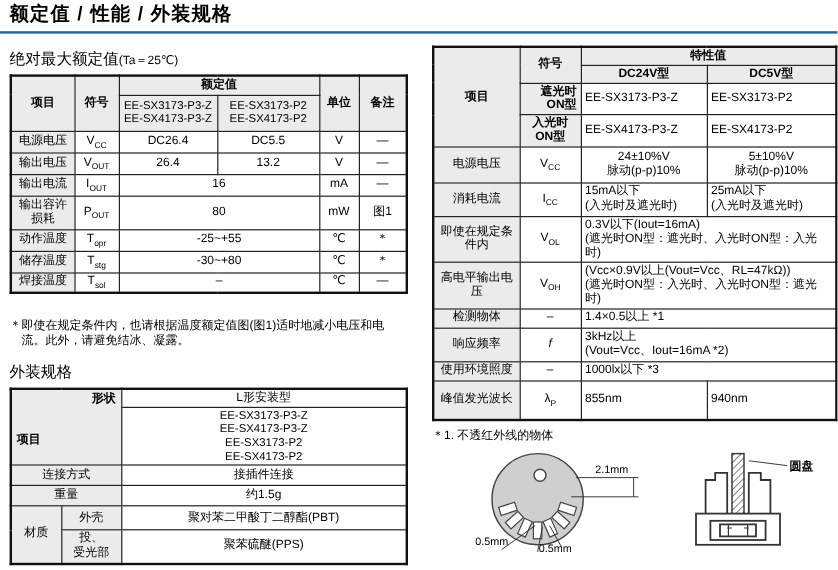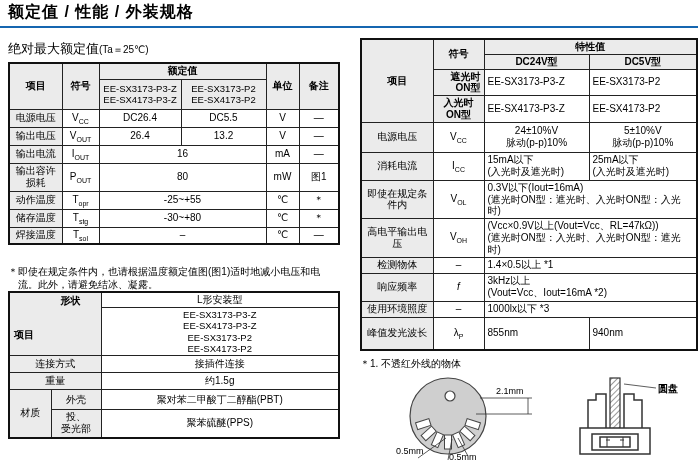--- a/index.html
+++ b/index.html
@@ -19,21 +19,21 @@
   td{text-align:center}
   .hd{background:#ebebeb}
   .lbl{text-align:center;font-weight:normal;background:#ebebeb}
   .lft{text-align:left}
   .mdl{font-weight:normal;font-size:9.5px}
   sub{font-size:7px;line-height:1}
   .sym{font-size:10px}
   .fn{font-size:10px;line-height:1.3;margin-top:20px;padding-left:10px;text-indent:-10px}
   .prewrap{white-space:pre-line}
   .corner{position:relative;background:#ebebeb}
-  .corner .c-top{position:absolute;top:2px;right:20px;font-weight:bold;font-size:10px}
+  .corner .c-top{position:absolute;top:2px;right:4px;font-weight:bold;font-size:10px}
   .corner .c-left{position:absolute;left:4px;top:58%;font-weight:bold;font-size:10px}
   .diagrams{display:flex;gap:28px;margin-top:6px;padding-left:36px;align-items:flex-start}
   svg text{font-family:"Liberation Sans","DejaVu Sans",sans-serif}
 </style>
 </head>
 <body>
 
 <div class="title">额定值 / 性能 / 外装规格</div>
 <div class="rule"></div>
 
@@ -111,20 +111,21 @@
       <td><span class="sym">T</span><sub>sol</sub></td>
       <td colspan="2">–</td>
       <td>℃</td>
       <td>—</td>
     </tr>
   </tbody>
     </table>
 
   <div class="fn">＊即使在规定条件内，也请根据温度额定值图(图1)适时地减小电压和电流。此外，请避免结冰、凝露。</div>
 
+  <h2 class="sect" style="margin-top:10px">外装规格</h2>
 
   <table>
     <colgroup>
         <col style="width:42px">
         <col style="width:50px">
         <col style="width:238px">
       </colgroup>
     <tbody>
         <tr style="height:16px">
       <th class="corner" colspan="2" rowspan="2">

